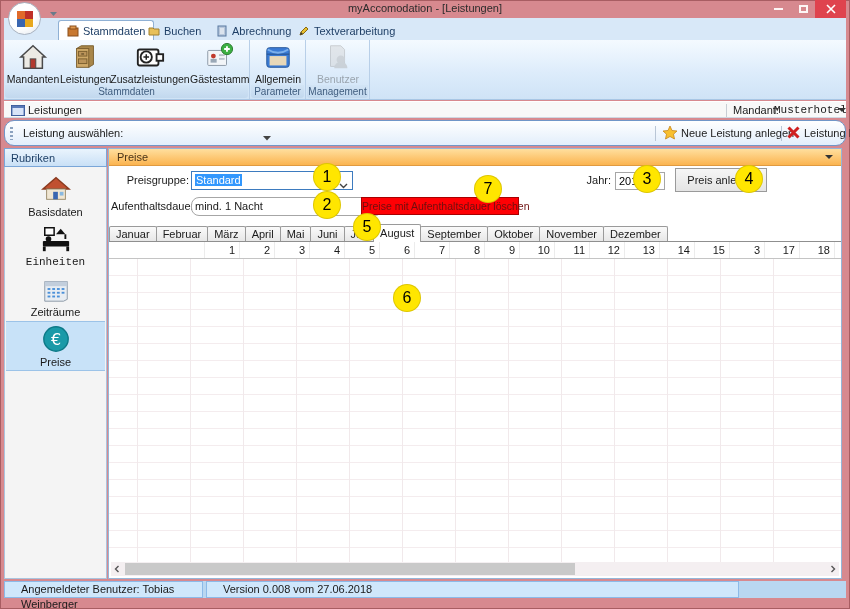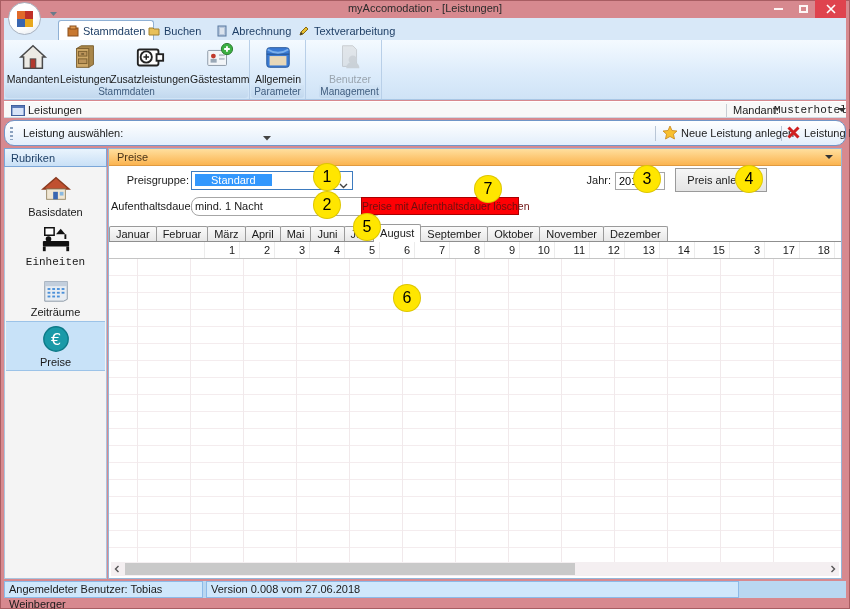--- a/index.html
+++ b/index.html
@@ -34,21 +34,21 @@
                  border-radius:3px 3px 0 0; }
   #tab-stammdaten { left:54px; } #tab-buchen { left:136px; } #tab-abrechnung { left:204px; } #tab-textverarbeitung { left:286px; }
   .mdi-btn { position:absolute; top:24px; width:16px; height:12px; display:flex; align-items:center; justify-content:center; color:#5a6a7a; }
   #mdi-min { left:791px; } #mdi-restore { left:810px; } #mdi-close { left:829px; }
 
   
   .ribbon { position:absolute; left:4px; top:40px; width:842px; height:60px;
             background:linear-gradient(#f4faff, #ddecfb 55%, #cfe3f6);
             border-bottom:1px solid #a8c6e4; }
   .rgroup { position:absolute; top:0; height:59px; border-right:1px solid #b8cfe8; }
-  #rg-stammdaten { left:0; width:246px; } #rg-parameter { left:246px; width:56px; } #rg-management { left:302px; width:64px;margin-left:12px; }
+  #rg-stammdaten { left:0; width:246px; } #rg-parameter { left:246px; width:56px; } #rg-management { left:302px; width:64px; }
   .rgroup-label { position:absolute; left:1px; right:1px; bottom:1px; height:13px; text-align:center;
                   font-size:10px; color:#3f5c7e; line-height:13px;
                   background:linear-gradient(#d3e5f6,#c2d8ee); border-radius:0 0 3px 3px; }
   .rbtn { position:absolute; top:2px; height:44px; text-align:center; font-size:10.5px; }
   .rbtn .ric { display:block; margin:0 auto; width:30px; height:30px; }
   .rbtn .rlabel { display:block; margin-top:1px; white-space:nowrap; }
   #rb-mandanten { left:2px; width:54px; } #rb-leistungen { left:56px; width:50px; }
   #rb-zusatz { left:106px; width:80px; } #rb-gaeste { left:186px; width:58px; }
   #rb-allgemein { left:1px; width:54px; } #rb-benutzer { left:2px; width:60px; }
   .disabled { color:#9aa4ae; }
@@ -93,21 +93,21 @@
                   color:#4a3418; background:linear-gradient(#ffdf9e,#fbb450); border-bottom:1px solid #e09a40; }
   .panel-header .hchev { position:absolute; right:8px; top:6px; }
   .form-area { position:absolute; left:0; top:17px; right:0; height:59px; background:#fff; }
   .flabel { position:absolute; text-align:right; }
   #lbl-preisgruppe { left:2px; top:8px; width:78px; }
   #lbl-aufenthalt { left:2px; top:34px; width:78px; }
   #lbl-jahr { left:466px; top:8px; width:36px; }
   .combo { position:absolute; height:19px; background:#fff; border:1px solid #a6a6a6; padding:2px 18px 0 3px; }
   .combo .cchev { position:absolute; right:4px; top:7px; }
   #combo-preisgruppe { left:82px; top:5px; width:162px; border-color:#3d7bbf; }
-  #combo-preisgruppe .selval { background:#3297fd; color:#fff; padding:0 16px; }
+  #combo-preisgruppe .selval { background:#3297fd; color:#fff; padding:0 1px; }
   #combo-aufenthalt { left:82px; top:31px; width:192px;border-radius:8px; }
   #input-jahr { position:absolute; left:506px; top:6px; width:50px; height:18px; border:1px solid #a6a6a6;
                 font:inherit; padding:0 3px; background:#fff; }
   .btn { position:absolute; background:linear-gradient(#f6f6f6,#e4e4e4); border:1px solid #9a9a9a;
          text-align:center; color:#1a1a1a; }
   #btn-preis-anlegen { left:566px; top:2px; width:92px; height:24px; line-height:22px; }
   #btn-preise-loeschen { left:252px; top:31px; width:158px; height:18px; line-height:16px;
                          background:#ff0004; border:1px solid #a80000; color:#6d0f0f; font-size:10.5px; white-space:nowrap; }
 
   
@@ -127,21 +127,21 @@
                  repeating-linear-gradient(to right, transparent 0 52px, #f1e9eb 52px 53px),
                  repeating-linear-gradient(to bottom, transparent 0 16px, #f4ecee 16px 17px);
                background-position:-24px 0, 0 0; }
   .hscroll { position:absolute; left:2px; right:2px; bottom:2px; height:14px; background:#f4eff1; }
   .hs-arrow { position:absolute; top:2px; width:10px; height:10px; }
   .hs-left { left:1px; } .hs-right { right:1px; }
   .hs-thumb { position:absolute; left:14px; top:1px; width:450px; height:12px; background:#c9c9c9; }
 
   
   .statusbar { position:absolute; left:4px; top:581px; width:842px; height:17px; background:#b9d7f1; }
-  .sb-panel { position:absolute; top:0; height:17px; line-height:15px; padding-left:4px;
+  .sb-panel { position:absolute; top:0; height:17px; line-height:15px; padding-left:16px;
               background:#cfe7fb; border:1px solid #8cbae8; }
   #sbp-user { left:0; width:199px; }
   #sbp-version { left:202px; width:533px; }
 
   
   .ann { position:absolute; width:28px; height:28px; border-radius:50%; background:#ffe600;
          border:1px solid rgba(160,140,0,.35); color:#000; font-size:16px; display:flex; align-items:center;
          justify-content:center; z-index:60; }
   #ann-1 { left:313px; top:163px; } #ann-2 { left:313px; top:191px; }
   #ann-3 { left:633px; top:165px; } #ann-4 { left:735px; top:165px; }

